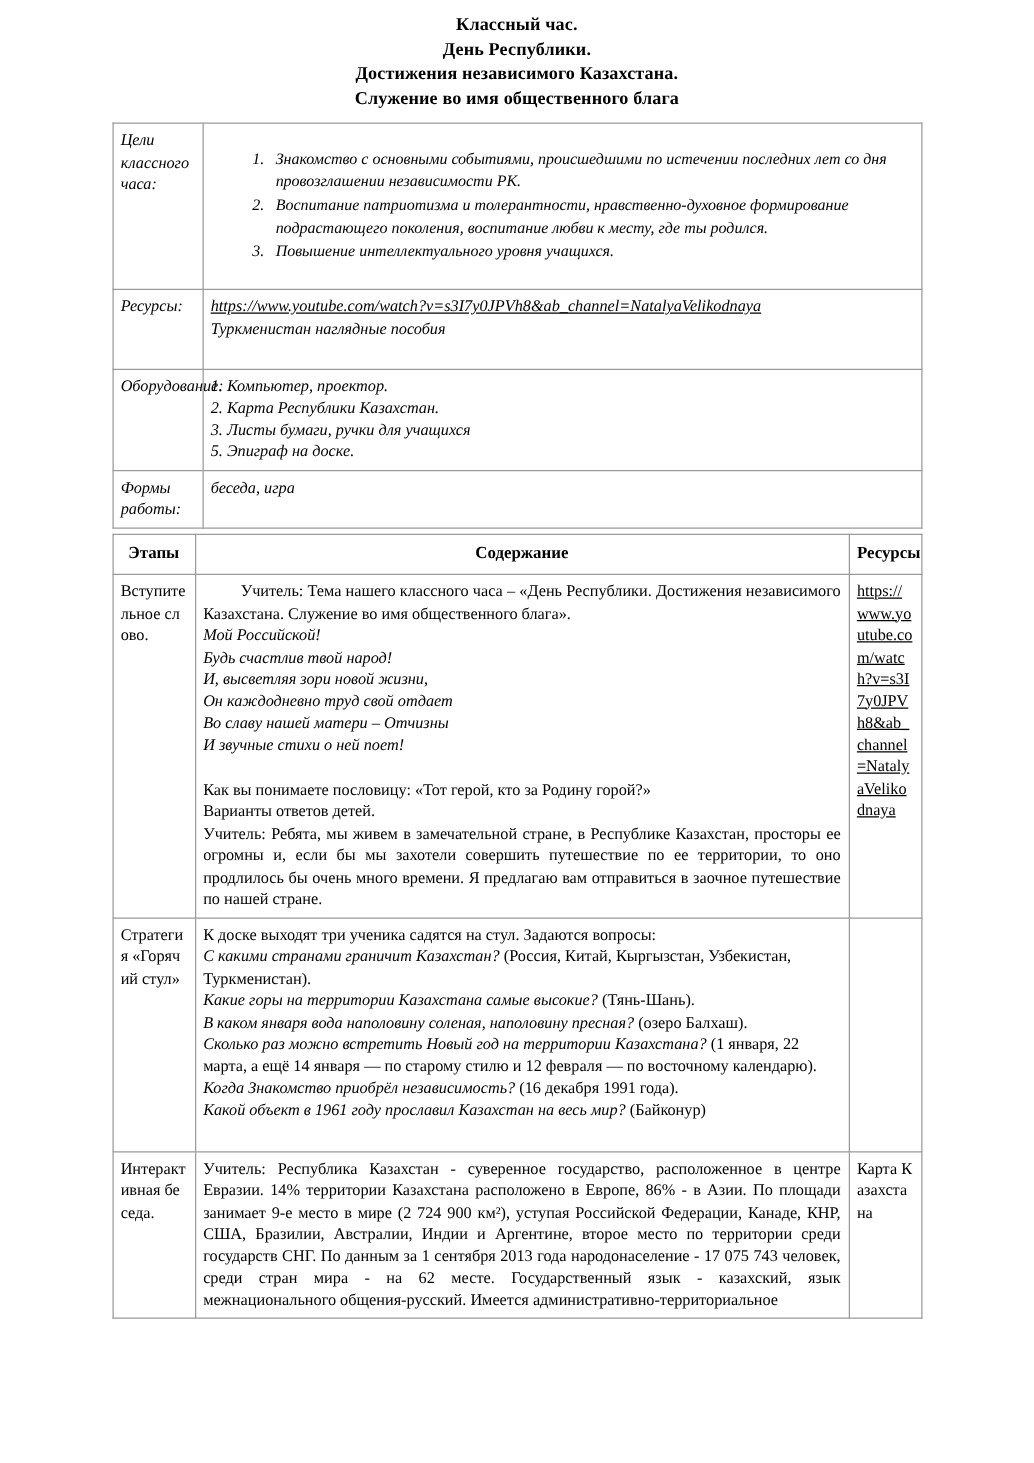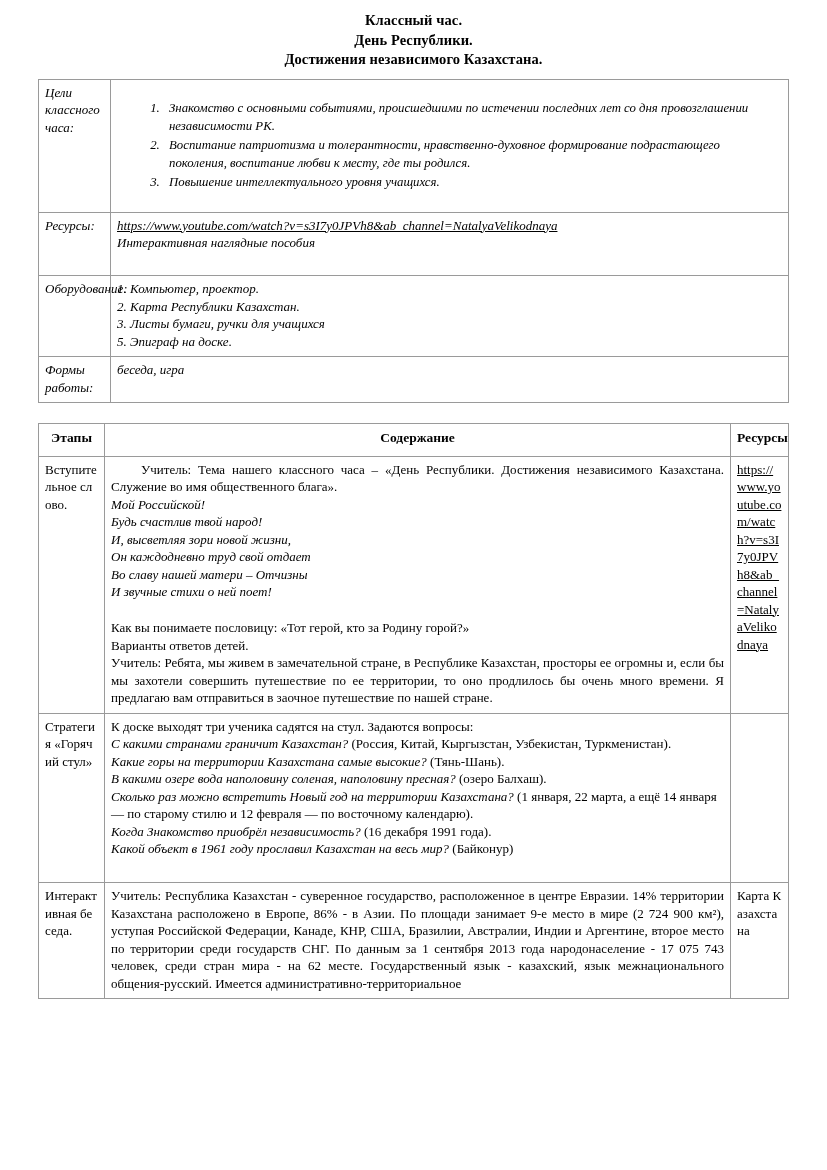--- a/index.html
+++ b/index.html
@@ -28,21 +28,21 @@
     line-height: 19.5px;
     padding-top: 11px;
     letter-spacing: 0.1px;
   }
   .doc-title div { white-space: nowrap; }
 
   table.doc-table {
     border-collapse: collapse;
     table-layout: fixed;
     margin: 0 auto;
-    width: 751px;
+    width: 648px;
     border: 1px solid #9a9a9a;
   }
   table.doc-table td,
   table.doc-table th {
     border: 1px solid #9a9a9a;
     vertical-align: top;
     padding: 4px 6px 6px 6px;
     font-size: 13px;
     line-height: 17.5px;
   }
@@ -71,21 +71,21 @@
     line-height: 18px;
   }
   .info-line { display: block; }
   a.link {
     color: #000000;
     text-decoration: underline;
     word-break: break-all;
   }
 
   
-  #plan-table { margin-top: 20px; }
+  #plan-table { margin-top: 4px; }
   #plan-table .col-stage { width: 66px; }
   #plan-table .col-res { width: 58px; }
   #plan-table thead th {
     text-align: center;
     font-weight: bold;
     font-size: 13.5px;
     padding: 5px 6px 9px 6px;
   }
   .stage-cell {
     font-size: 13px;
@@ -124,20 +124,21 @@
 </style>
 </head>
 <body>
 
 <div class="page">
 
   <div class="doc-title">
     <div>Классный час.</div>
     <div>День Республики.</div>
     <div>Достижения независимого Казахстана.</div>
+    <div>Служение во имя общественного блага</div>
   </div>
 
   <table class="doc-table" id="info-table">
     <colgroup>
         <col class="col-label">
         <col>
       </colgroup>
     <tbody>
       <tr>
         <td class="label-italic">Цели классного часа:</td>
@@ -146,21 +147,21 @@
             <li>Знакомство с основными событиями, происшедшими по истечении последних лет со дня провозглашении независимости РК.</li>
             <li>Воспитание патриотизма и толерантности, нравственно-духовное формирование подрастающего поколения, воспитание любви к месту, где ты родился.</li>
             <li>Повышение интеллектуального уровня учащихся.</li>
           </ol>
         </td>
       </tr>
       <tr>
         <td class="label-italic">Ресурсы:</td>
         <td class="info-body">
           <span class="info-line"><a class="link" href="#">https://www.youtube.com/watch?v=s3I7y0JPVh8&amp;ab_channel=NatalyaVelikodnaya</a></span>
-          <span class="info-line">Интерактивная наглядные пособия</span>
+          <span class="info-line">Туркменистан наглядные пособия</span>
           <span class="info-line">&nbsp;</span>
         </td>
       </tr>
       <tr>
         <td class="label-italic">Оборудование:</td>
         <td class="info-body">
           <span class="info-line">1. Компьютер, проектор.</span>
           <span class="info-line">2. Карта Республики Казахстан.</span>
           <span class="info-line">3. Листы бумаги, ручки для учащихся</span>
           <span class="info-line">5. Эпиграф на доске.</span>
@@ -209,21 +210,21 @@
           <a class="link" href="#">https://www.youtube.com/watch?v=s3I7y0JPVh8&amp;ab_channel=NatalyaVelikodnaya</a>
         </td>
       </tr>
 
       <tr>
         <td class="stage-cell">Стратегия «Горячий стул»</td>
         <td class="content-cell">
           <p class="plain">К доске выходят три ученика садятся на стул. Задаются вопросы:</p>
           <p class="q-line"><span class="it">С какими странами граничит Казахстан?</span><span> (Россия, Китай, Кыргызстан, Узбекистан, Туркменистан).</span></p>
           <p class="q-line"><span class="it">Какие горы на территории Казахстана самые высокие?</span><span> (Тянь-Шань).</span></p>
-          <p class="q-line"><span class="it">В какими озере вода наполовину соленая, наполовину пресная?</span><span> (озеро Балхаш).</span></p>
+          <p class="q-line"><span class="it">В каком января вода наполовину соленая, наполовину пресная?</span><span> (озеро Балхаш).</span></p>
           <p class="q-line"><span class="it">Сколько раз можно встретить Новый год на территории Казахстана?</span><span> (1 января, 22 марта, а ещё 14 января — по старому стилю и 12 февраля — по восточному календарю).</span></p>
           <p class="q-line"><span class="it">Когда Знакомство приобрёл независимость?</span><span> (16 декабря 1991 года).</span></p>
           <p class="q-line"><span class="it">Какой объект в 1961 году прославил Казахстан на весь мир?</span><span> (Байконур)</span></p>
           <span class="spacer-line"></span>
         </td>
         <td class="res-cell-plain"></td>
       </tr>
 
       <tr class="clip-row">
         <td class="stage-cell">Интерактивная беседа.</td>

